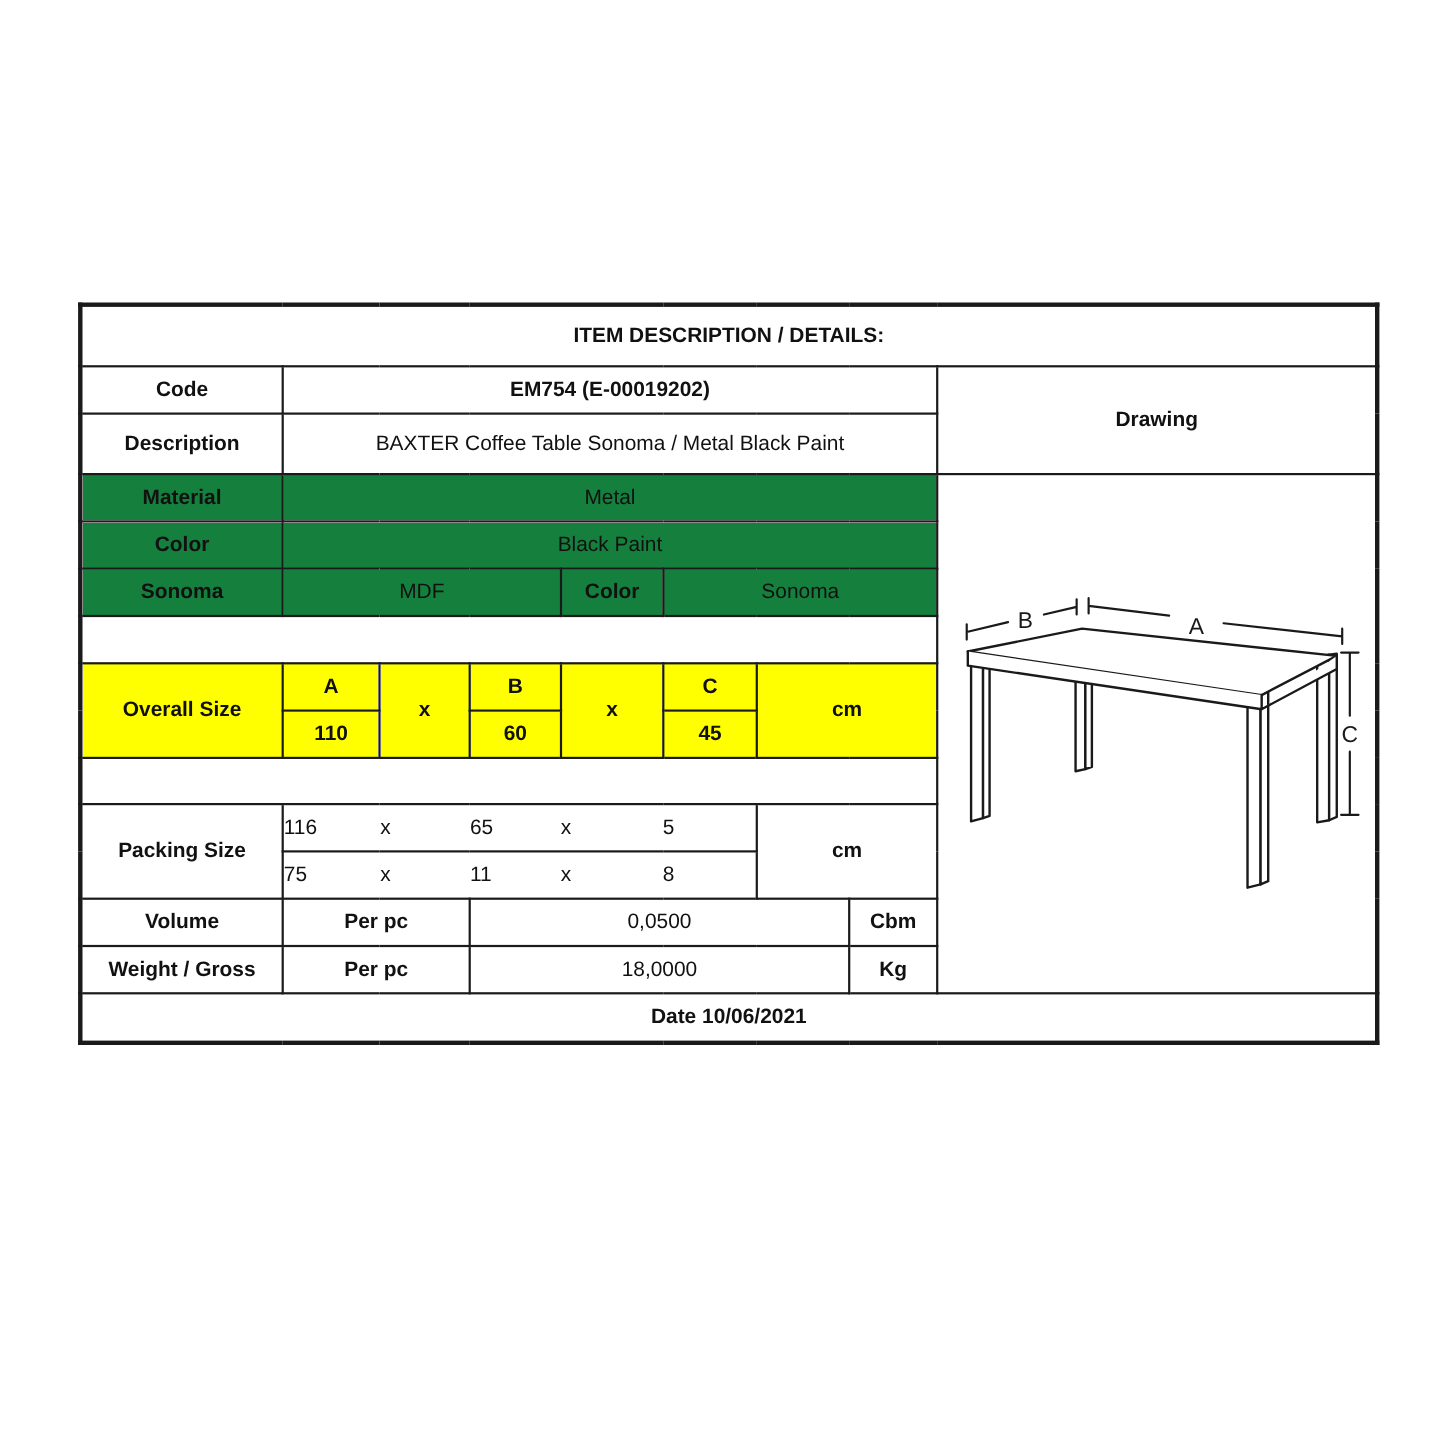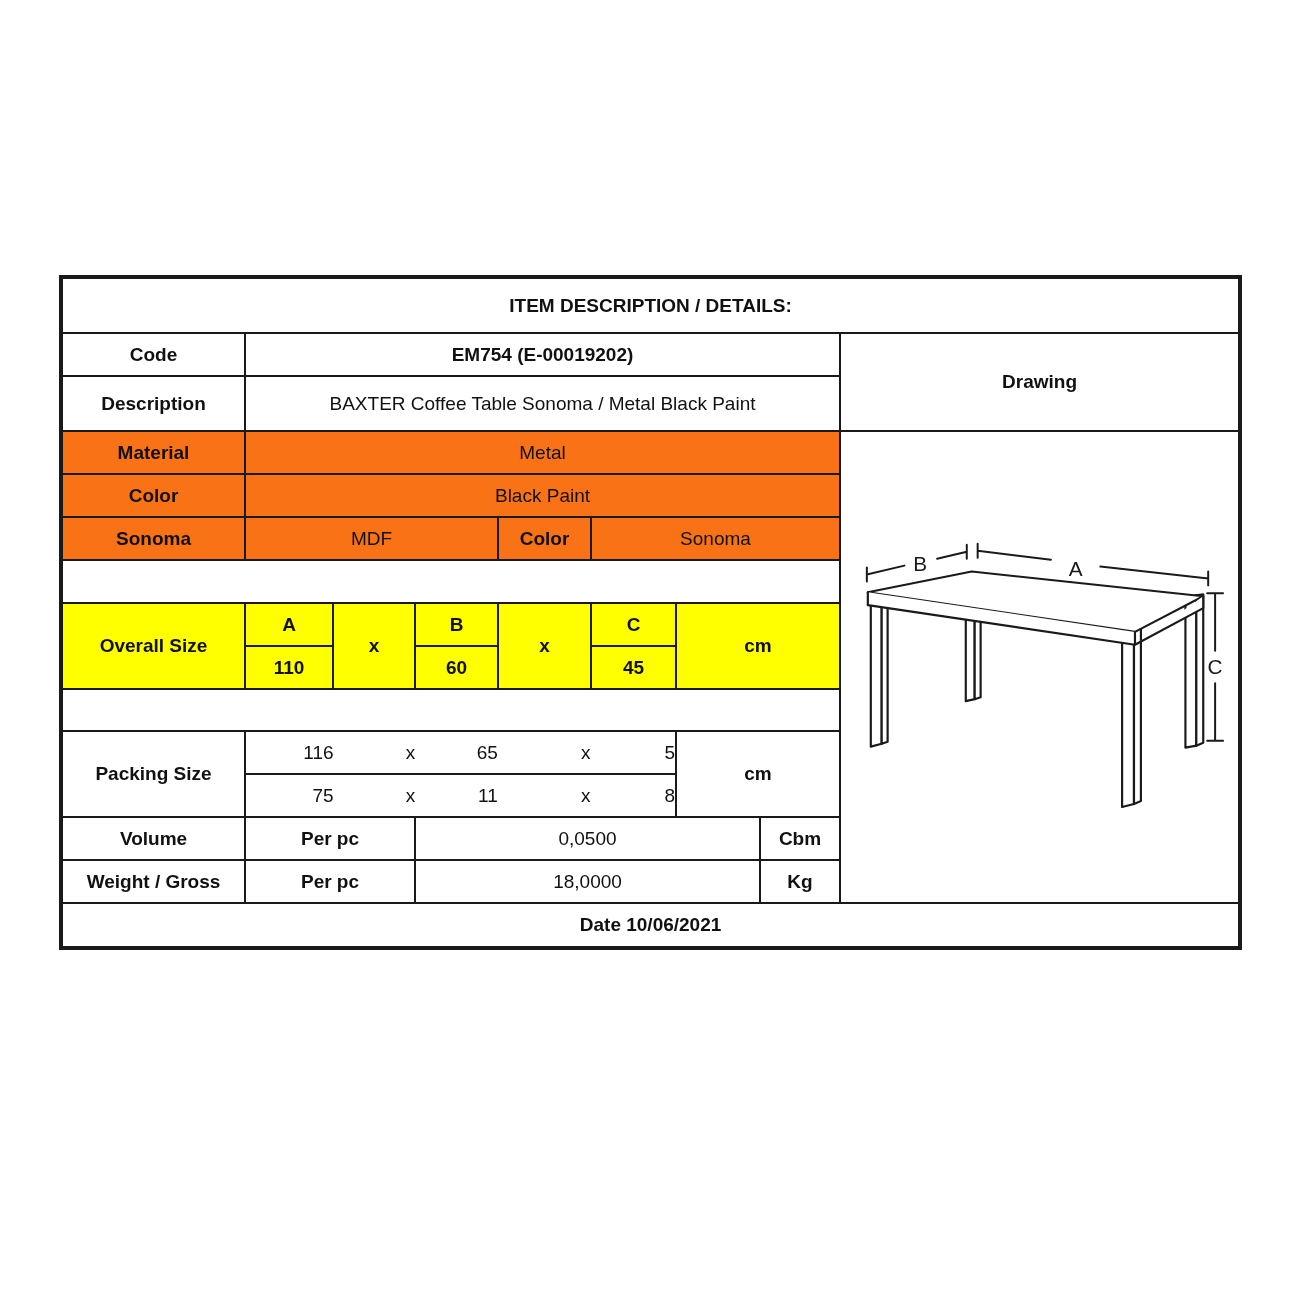--- a/index.html
+++ b/index.html
@@ -1,46 +1,46 @@
 <!DOCTYPE html>
 <html><head>
 <meta charset="utf-8">
 <style>
   html,body{margin:0;padding:0;}
   body{
     width:1300px;height:1300px;background:#ffffff;position:relative;
     font-family:"Liberation Sans", sans-serif;color:#111;
   }
   .sheet{
-    position:absolute;left:59px;top:275px;
+    position:absolute;left:71px;top:275px;
   }
   table.spec{
     border-collapse:collapse;table-layout:fixed;
     width:1179px;height:659px;
     border:4px solid #1a1a1a;
   }
   table.spec td{
     border:2px solid #1a1a1a;
     font-size:19px;text-align:center;vertical-align:middle;
     padding:0;overflow:hidden;white-space:nowrap;
   }
   td.title-cell{font-weight:bold;font-size:20px;border-bottom-width:4px;}
   td.row-label{text-align:left;padding-left:5px;font-weight:bold;margin-top:46px;}
   td.bold{font-weight:bold;margin-top:32px;}
-  td.shade{background:#f97316;}
+  td.shade{background:#15803d;}
   td.hl{background:#ffff00;font-weight:bold;}
   td.unit-left{text-align:left;padding-left:5px;font-weight:bold;}
   td.spacer{background:#ffffff;}
   td.date-cell{font-weight:bold;border-top-width:3px;}
   td.pack-cell{padding:0;}
   .pack-grid{
     display:grid;grid-template-columns:88fr 82fr 83fr 93fr 85fr;
     width:100%;height:100%;align-items:center;
   }
-  .pack-grid span{display:block;text-align:right;}
+  .pack-grid span{display:block;text-align:left;}
   td.drawing-head{font-weight:bold;font-size:20px;margin-left:40px;}
   td.drawing-area{vertical-align:top;padding:0;}
   .drawing-area svg{display:block;}
 </style>
 </head>
 <body>
 
 <div class="sheet">
   <table class="spec">
     <colgroup>

